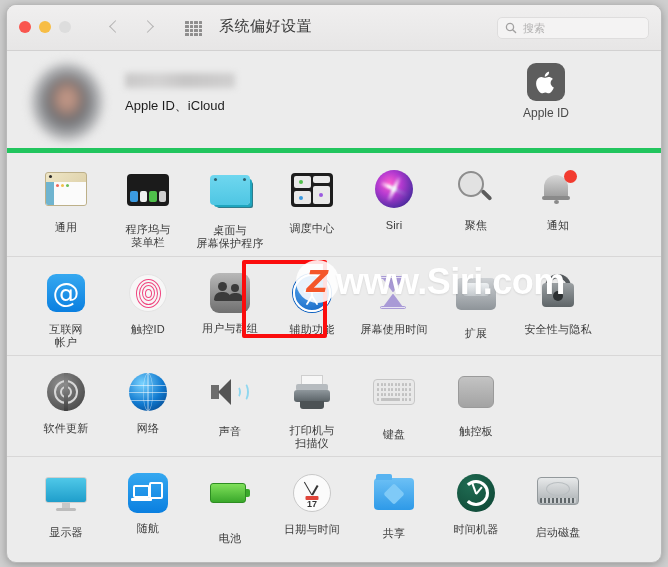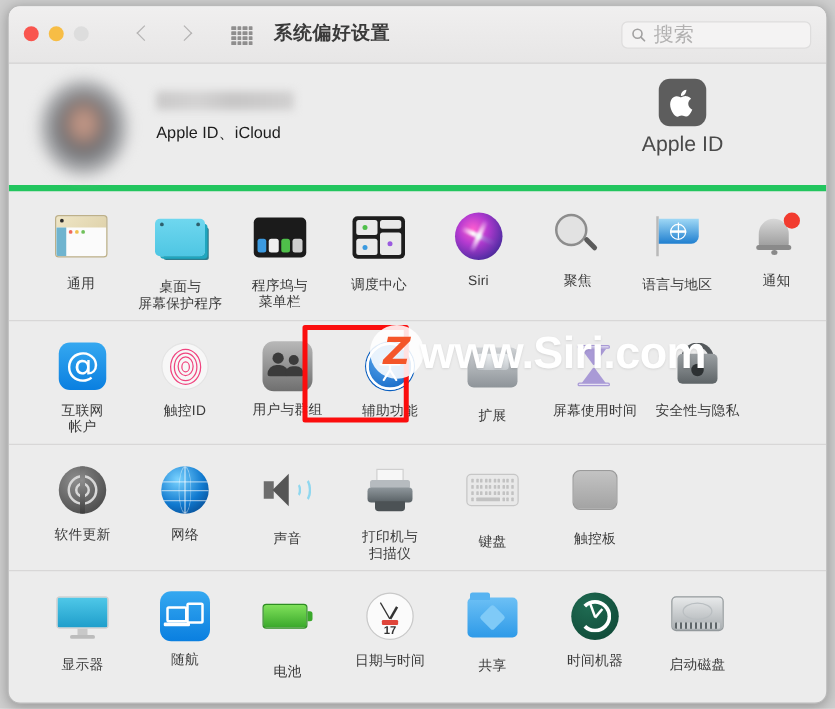--- a/index.html
+++ b/index.html
@@ -35,48 +35,48 @@
   }
   .chev.back:before{ transform:rotate(-135deg); }
   .chev.fwd:before{ transform:rotate(45deg); }
 
   .grid-icon { position:absolute; left:178px; top:16px; width:17px; height:15px;
     display:grid; grid-template-columns:repeat(4,1fr); grid-template-rows:repeat(4,1fr); gap:1px; }
   .grid-icon i { background:#8f8e8e; border-radius:.5px; }
 
   .wtitle {
     position:absolute; left:212px; top:12px;
-    font-size:15px; font-weight:bold; color:#3a3a3a; letter-spacing:.5px;
+    font-size:15px; font-weight:normal; color:#3a3a3a; letter-spacing:.5px;
   }
   .search {
     position:absolute; right:12px; top:12px; width:152px; height:22px;
     background:#f4f3f3; border:1px solid #dedddd; border-radius:5px;
     display:flex; align-items:center; padding-left:7px; gap:6px;
   }
   .search svg { flex:none; }
-  .search-ph { font-size:16px; color:#b2b1b1; }
+  .search-ph { font-size:11px; color:#b2b1b1; }
 
   
   .account { position:relative; height:102px; border-bottom:5px solid #22c55e; }
   .avatar {
     position:absolute; left:24px; top:12px; width:72px; height:78px; border-radius:50%;
     background:
       radial-gradient(ellipse 26px 30px at 50% 46%, #c79c8c 0%, #b38c7d 34%, rgba(150,120,110,.55) 58%, rgba(120,120,125,0) 78%),
       radial-gradient(ellipse 40px 44px at 50% 50%, #7e8084 0%, #6e7074 45%, #b8b9bb 82%, #d6d6d6 100%);
     filter:blur(5px);
   }
   .acct-name {
     position:absolute; left:118px; top:22px; width:110px; height:15px;
     background:linear-gradient(90deg,#c9c8c8,#d3d2d2 30%,#c6c5c5 55%,#d0cfcf);
     filter:blur(3.2px); border-radius:2px;
   }
   .acct-sub { position:absolute; left:118px; top:46px; font-size:13px; color:#1d1d1d; }
 
   .tile-right { position:absolute; top:12px; text-align:center; width:70px; }
-  .tile-right .lbl { margin-top:5px; font-size:17px; color:#4a4a4a; }
+  .tile-right .lbl { margin-top:5px; font-size:12px; color:#4a4a4a; }
   .appleid-box {
     width:38px; height:38px; margin:0 auto; border-radius:9px; background:#5d5d5d;
     display:flex; align-items:center; justify-content:center;
   }
   .family-box {
     width:38px; height:38px; margin:0 auto; border-radius:9px; background:#fbfbfb;
     border:1px solid #ededed; display:flex; align-items:center; justify-content:center;
   }
 
   
@@ -358,42 +358,42 @@
                 <i style="background:#f0c14e"></i>
                 <i style="background:#6fc05a"></i>
             </div>
           </div>
         </div>
         <div class="cap">通用</div>
       </div>
 
       <div class="cell">
         <div class="ic">
-          <div class="i-desktop">
-              <i style="left:4px"></i>
-              <i style="right:4px"></i>
-            </div>
-        </div>
-        <div class="cap" style="white-space:pre-line">桌面与
-屏幕保护程序</div>
-      </div>
-
-      <div class="cell">
-        <div class="ic">
           <div class="i-dock">
               <div class="strip">
             <i style="background:#3b9ae0"></i>
                 <i style="background:#efefef"></i>
                 <i style="background:#4fbf4a"></i>
                 <i style="background:#cfcfcf"></i>
           </div>
             </div>
         </div>
         <div class="cap" style="white-space:pre-line">程序坞与
 菜单栏</div>
+      </div>
+
+      <div class="cell">
+        <div class="ic">
+          <div class="i-desktop">
+              <i style="left:4px"></i>
+              <i style="right:4px"></i>
+            </div>
+        </div>
+        <div class="cap" style="white-space:pre-line">桌面与
+屏幕保护程序</div>
       </div>
 
       <div class="cell">
         <div class="ic">
           <div class="i-mission">
             <div class="w" style="left:3px;top:3px;width:17px;height:12px;"></div>
             <div class="dot" style="left:8px;top:7px;background:#4fbf4a"></div>
             <div class="w" style="left:22px;top:3px;width:17px;height:7px;"></div>
             <div class="w" style="left:3px;top:18px;width:17px;height:13px;"></div>
             <div class="dot" style="left:8px;top:23px;background:#3b9ae0"></div>
@@ -414,31 +414,20 @@
       <div class="cell">
         <div class="ic">
           <div class="i-spot">
               <div class="lens"></div>
               <div class="hdl"></div>
             </div>
         </div>
         <div class="cap">聚焦</div>
       </div>
 
-      <div class="cell">
-        <div class="ic">
-          <div class="i-flag">
-              <div class="pole"></div>
-              <div class="cloth">
-                <div class="globe"></div>
-              </div>
-            </div>
-        </div>
-        <div class="cap">语言与地区</div>
-      </div>
 
       <div class="cell">
         <div class="ic">
           <div class="i-bell">
               <div class="body"></div>
               <div class="base"></div>
               <div class="clap"></div>
               <div class="badge"></div>
             </div>
         </div>
@@ -489,35 +478,35 @@
               <circle cx="10" cy="3" r="2.6" fill="#fff"></circle>
               <path d="M10 6.5 L10 13 M2.5 8.5 L17.5 8.5 M10 13 L5 21 M10 13 L15 21" stroke="#fff" stroke-width="1.8" stroke-linecap="round" fill="none"></path>
             </svg>
           </div>
         </div>
         <div class="cap">辅助功能</div>
       </div>
 
       <div class="cell">
         <div class="ic">
-            <div class="i-ext"></div>
-          </div>
-        <div class="cap">扩展</div>
-      </div>
-
-      <div class="cell">
-        <div class="ic">
           <div class="i-hour">
               <div class="cap1"></div>
               <div class="top"></div>
               <div class="bot"></div>
               <div class="cap2"></div>
             </div>
         </div>
         <div class="cap">屏幕使用时间</div>
+      </div>
+
+      <div class="cell">
+        <div class="ic">
+            <div class="i-ext"></div>
+          </div>
+        <div class="cap">扩展</div>
       </div>
 
       <div class="cell">
         <div class="ic">
           <div class="i-sec">
               <div class="roof"></div>
               <div class="house"></div>
               <div class="hole"></div>
             </div>
         </div>

